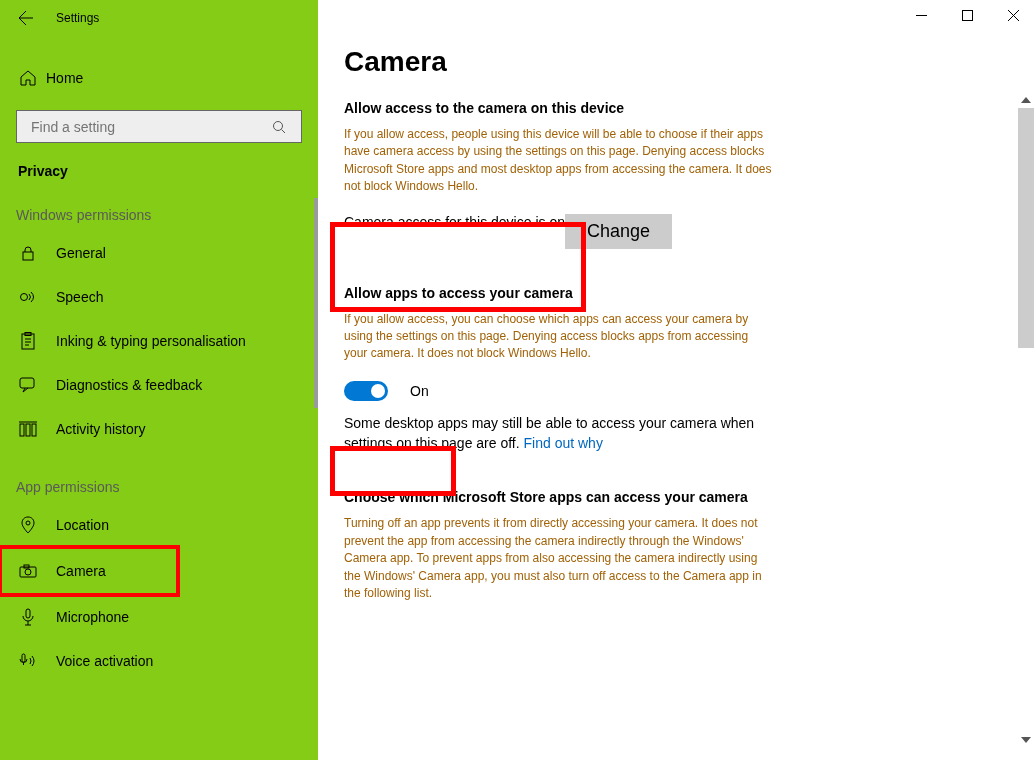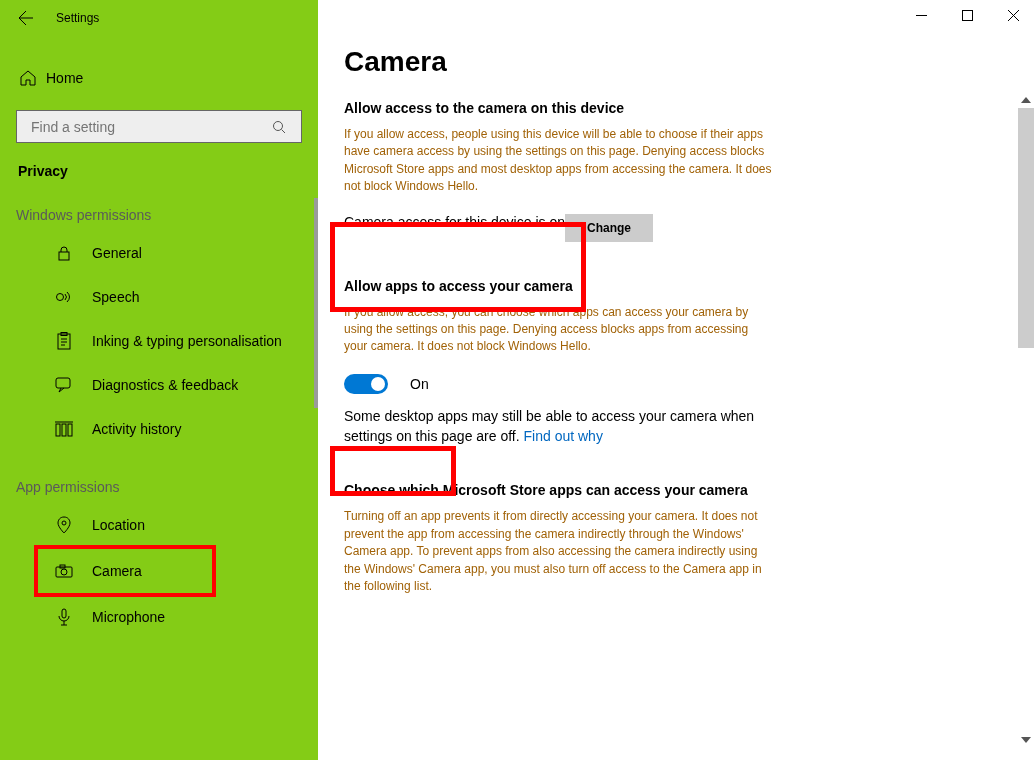--- a/index.html
+++ b/index.html
@@ -77,21 +77,20 @@
     padding: 28px 18px 8px 16px;
     font-size: 14px;
     color: #5a5a5a;
   }
   .nav-item {
     display: flex;
     align-items: center;
     padding: 12px 18px;
     gap: 18px;
     cursor: pointer;
-    margin-left: 36px;
   }
   .nav-item .icon-slot { width: 20px; height: 20px; display:flex; align-items:center; justify-content:center;}
   .nav-item span.lbl { font-size: 14px; }
   .highlight-red { outline: 4px solid #ff0000; outline-offset: -2px; }
   .sidebar-scrollthumb {
     position: absolute;
     right: 0;
     top: 198px;
     width: 4px;
     height: 210px;
@@ -137,23 +136,22 @@
     color: #a16207;
     line-height: 1.45;
     margin-bottom: 18px;
   }
   .device-access-row { display:flex; flex-direction:row; align-items:flex-start;}
   .device-access-label { font-size:14px; color:#000; margin-bottom:12px;}
   .change-btn {
     background: #ccc;
     border: none;
     padding: 7px 22px;
-    font-size: 12px;
-    cursor: pointer;
-    font-weight: bold;
+    font-size: 18px;
+    cursor: pointer;
   }
   .red-box-1 {
     position: absolute;
     border: 5px solid #ff0000;
     pointer-events: none;
   }
   .toggle-row {
     display: flex;
     align-items: center;
     gap: 22px;
@@ -296,20 +294,30 @@
   </div>
   <div class="nav-item">
     <span class="icon-slot">
       <svg width="14" height="18" viewBox="0 0 14 18">
           <rect x="5" y="1" width="4" height="9" rx="2" stroke="#000" fill="none"></rect>
           <path d="M2 8 a5 5 0 0 0 10 0 M7 13 V17 M4 17 H10" stroke="#000" fill="none"></path>
         </svg>
     </span>
     <span class="lbl">Microphone</span>
   </div>
+  <div class="nav-item">
+    <span class="icon-slot">
+      <svg width="18" height="16" viewBox="0 0 18 16">
+          <rect x="3" y="1" width="3" height="8" rx="1.5" stroke="#000" fill="none"></rect>
+          <path d="M1 6 a3.5 3.5 0 0 0 7 0 M4.5 9.5 V12" stroke="#000" fill="none"></path>
+          <path d="M11 5 Q13 8 11 11 M13 3 Q17 8 13 13" stroke="#000" fill="none"></path>
+        </svg>
+    </span>
+    <span class="lbl">Voice activation</span>
+  </div>
 
   <div class="sidebar-scrollthumb"></div>
 </div>
 
 <div class="main">
   <div class="win-controls">
     <div class="win-btn">
       <svg width="11" height="11">
           <line x1="0" y1="5.5" x2="11" y2="5.5" stroke="#000"></line>
         </svg>

